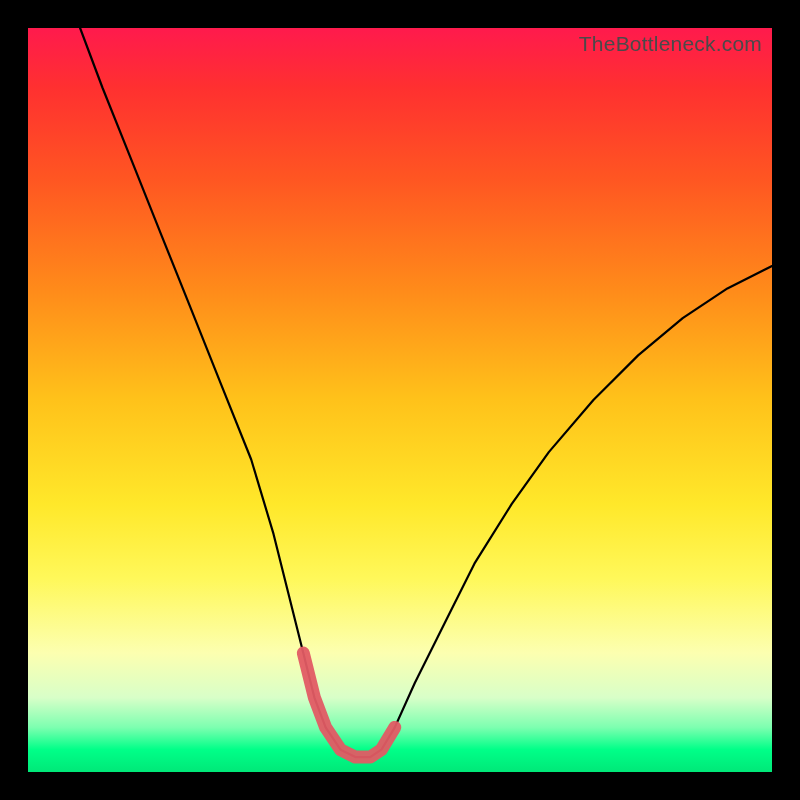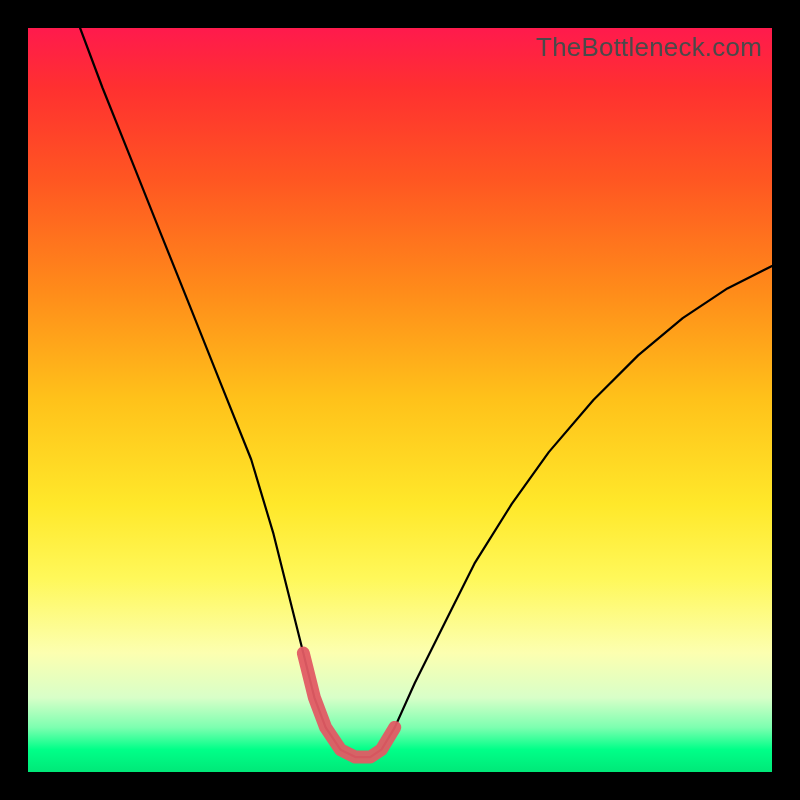--- a/index.html
+++ b/index.html
@@ -37,21 +37,21 @@
       #7dffb0 94%,
       #00ff88 97%,
       #00e878 100%
     );
   }
   .watermark {
     position: absolute;
     top: 4px;
     right: 10px;
     font-family: Arial, Helvetica, sans-serif;
-    font-size: 26px;
+    font-size: 21px;
     color: #4a4a4a;
     letter-spacing: 0.2px;
   }
   svg.curve {
     position: absolute;
     left: 0;
     top: 0;
     width: 744px;
     height: 744px;
   }

